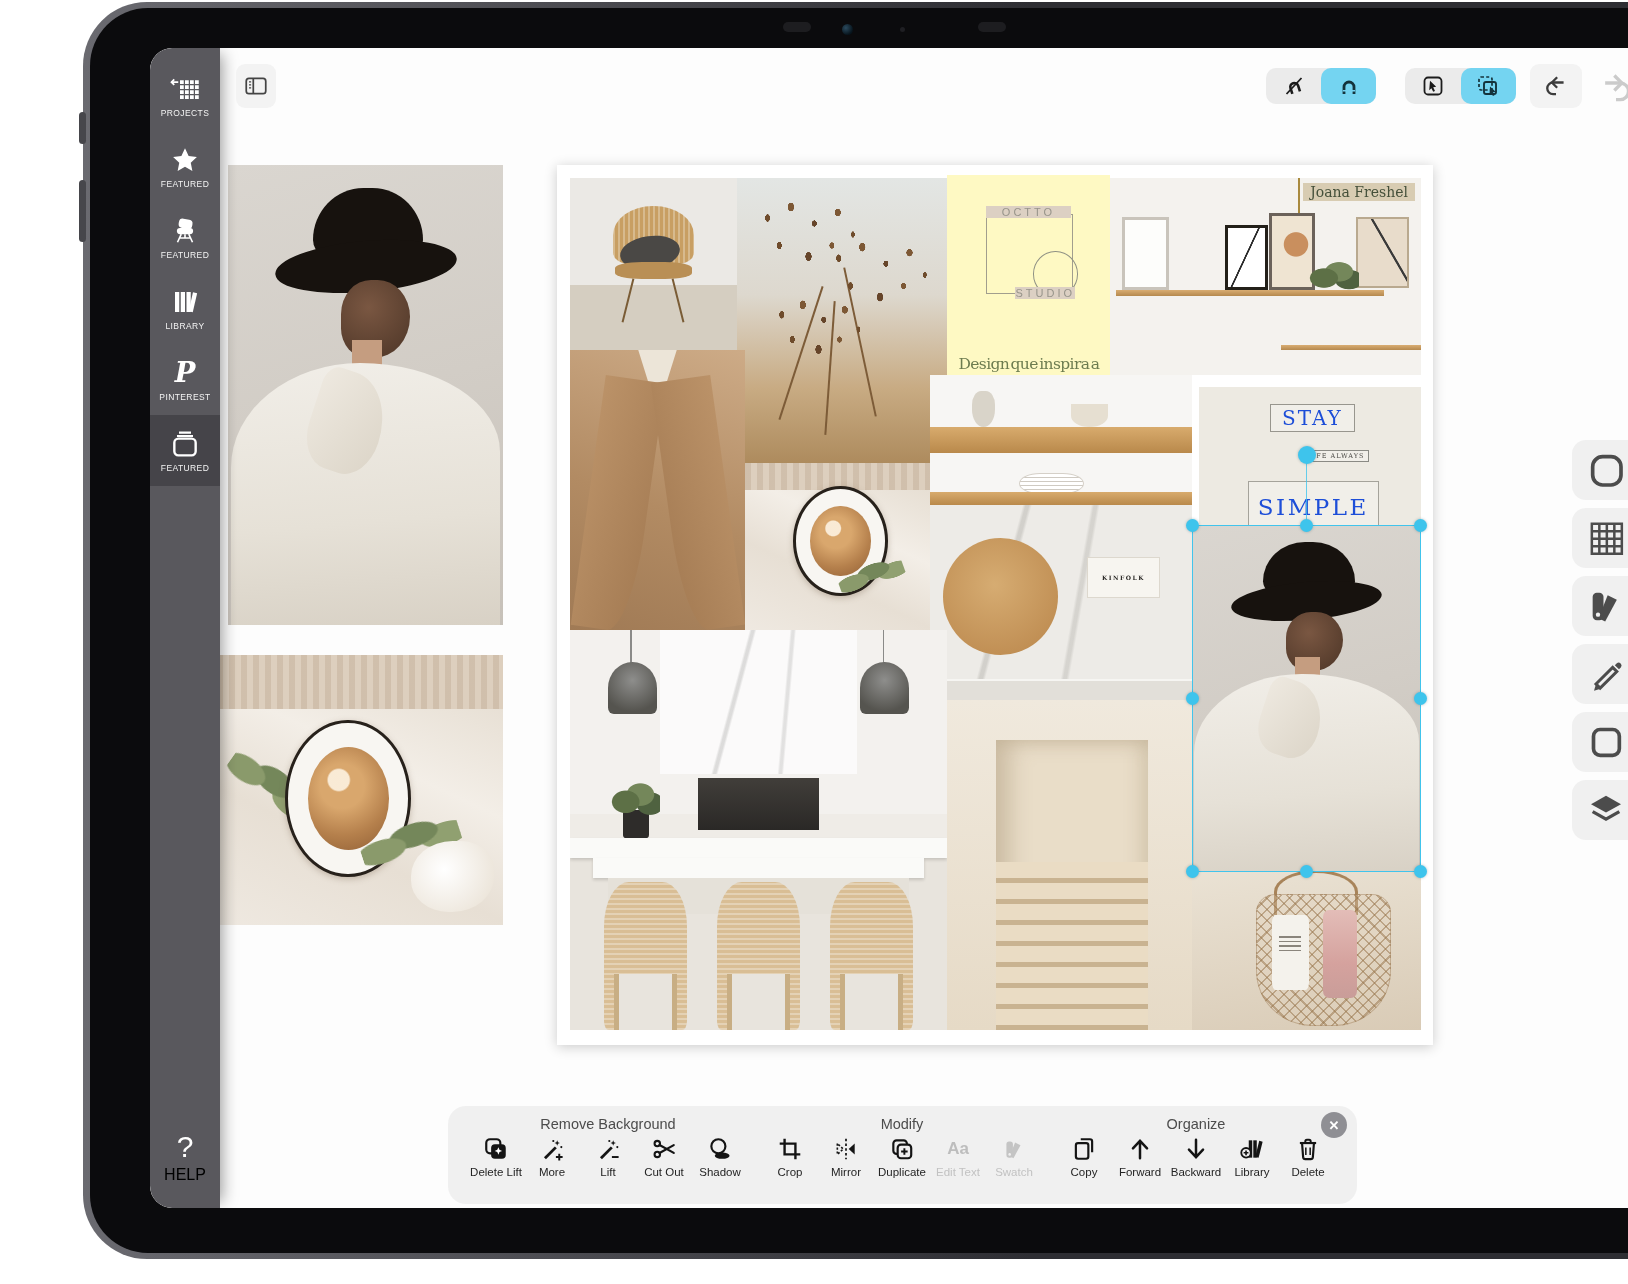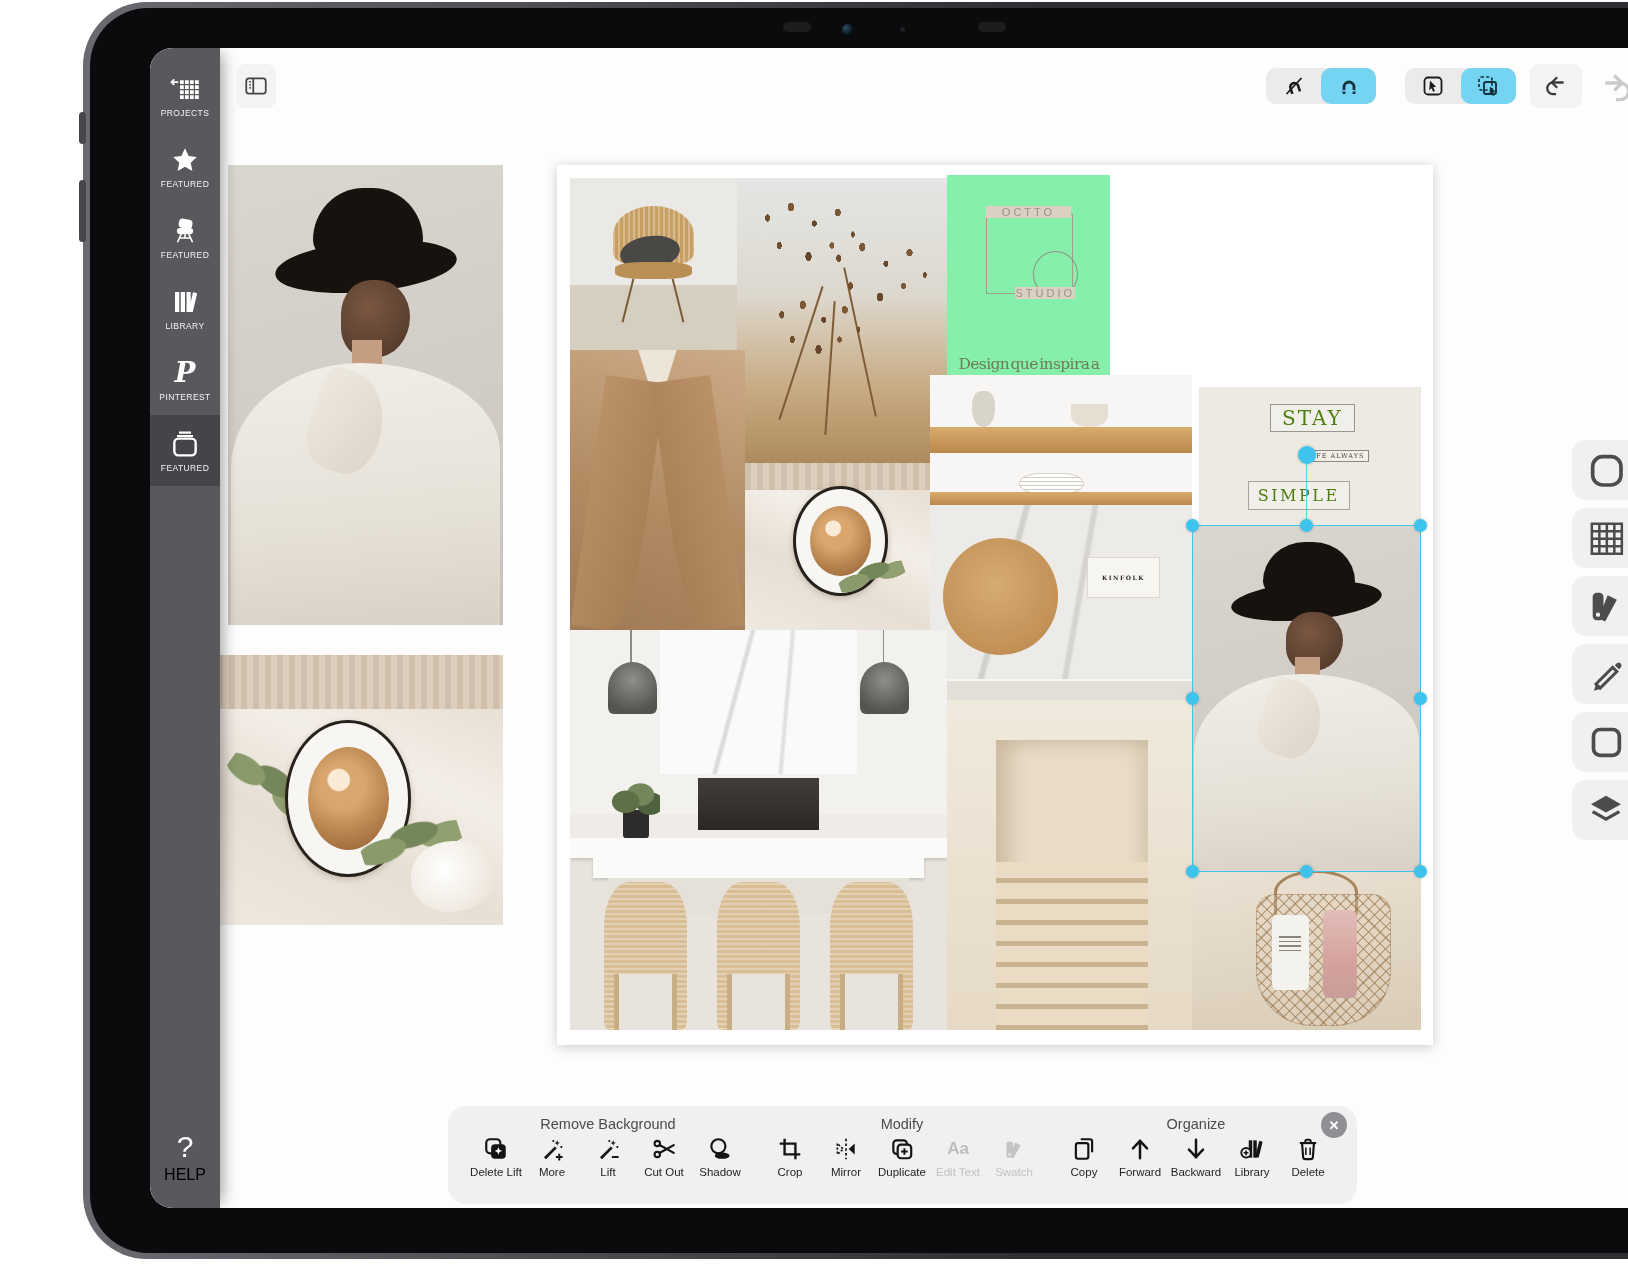--- a/index.html
+++ b/index.html
@@ -88,21 +88,21 @@
     radial-gradient(5px 7px at 35% 10%,#7d5835 60%,transparent 65%),
     radial-gradient(4px 5px at 55% 25%,#66452a 60%,transparent 65%),
     radial-gradient(5px 6px at 75% 15%,#7d5835 60%,transparent 65%),
     radial-gradient(4px 6px at 25% 45%,#6f4c2c 60%,transparent 65%),
     radial-gradient(5px 7px at 50% 55%,#66452a 60%,transparent 65%),
     radial-gradient(4px 5px at 70% 45%,#7d5835 60%,transparent 65%),
     radial-gradient(3px 5px at 88% 35%,#6f4c2c 60%,transparent 65%);}
   .stem{width:2px;background:#7d5c38;}
 
   
-  .ph-octto{background:#86efac;}
+  .ph-octto{background:#fef9c3;}
   .oc-sq{left:24%;top:17%;width:52%;height:34%;border:1px solid #a19e8e;}
   .oc-circ{left:53%;top:33%;width:26%;height:19%;border:1px solid #8f9184;border-radius:50%;}
   .oc-top{left:24%;top:13.5%;width:52%;text-align:center;font-size:11px;letter-spacing:3px;color:#97948a;background:#dcd0c3;}
   .oc-bot{left:42%;top:48.5%;font-size:11px;letter-spacing:3px;color:#97948a;background:#dcd0c3;}
   .oc-tag{left:7%;bottom:6%;width:90%;font-family:"DejaVu Serif",serif;font-size:15.5px;
     letter-spacing:-.6px;color:#6d7c50;word-spacing:-3px;}
 
   
   .ph-shelfart{background:#f4f2ee;}
   .a-shelf{left:2%;top:57%;width:86%;height:3%;background:linear-gradient(#d9ad72,#b5894e);}
@@ -130,24 +130,24 @@
   .marble{background:linear-gradient(105deg,transparent 0 30%,rgba(160,158,152,.35) 31% 32%,transparent 33%),
                     linear-gradient(100deg,transparent 0 55%,rgba(160,158,152,.3) 56% 57%,transparent 58%),#edebe7;}
   .board{border-radius:50%;background:radial-gradient(circle at 45% 40%,#d6ac72,#b9854a);}
   .kbook{background:#f7f5f0;border:1px solid #ddd8ce;display:flex;align-items:center;justify-content:center;}
   .kbook span{font-family:"DejaVu Serif",serif;font-size:6px;letter-spacing:1.5px;color:#2b2926;font-weight:bold;}
   .vase{background:#d9d4c9;border-radius:40% 40% 50% 50%;}
   .counterband{background:#e2dfd9;border-top:2px solid #f6f5f2;}
 
   
   .ph-staycard{background:#edeae2;}
-  .stay-word{font-family:"DejaVu Serif",serif;color:#4d7c0f;border:1px solid #98968e;background:rgba(255,255,255,.25);}
+  .stay-word{font-family:"DejaVu Serif",serif;color:#1d4ed8;border:1px solid #98968e;background:rgba(255,255,255,.25);}
   .stay1{left:32%;top:12%;font-size:20px;letter-spacing:2px;padding:1px 11px;}
   .stay2{left:47%;top:46%;font-size:6.5px;letter-spacing:1px;padding:1px 3px;border-color:#8a8a84;color:#4c4b47;}
-  .stay3{left:22%;top:68%;font-size:16px;letter-spacing:2.5px;padding:4px 9px;border-color:#a5a39b;}
+  .stay3{left:22%;top:68%;font-size:23px;letter-spacing:2.5px;padding:12px 9px;border-color:#a5a39b;}
 
   
   .ph-stairs{background:linear-gradient(#f0e9dd,#e6dac6);}
   .opening{left:20%;top:12%;width:62%;height:88%;background:#e9ddc8;
     box-shadow:inset 14px 0 22px rgba(130,105,70,.28),inset -10px 0 16px rgba(130,105,70,.15);}
   .steps{left:0;bottom:0;width:100%;height:58%;
     background:repeating-linear-gradient(180deg,#eadcc4 0 16px,#c9b391 16px 21px);}
 
   
   .ph-island{background:linear-gradient(#f3f1ee 0 46%,#efece7 46% 52%,#e8e4dd 52%);}
@@ -259,20 +259,32 @@
         </div>
 
         <div class="tile ph-octto" style="left:390px;top:10px;width:163px;height:230px;">
           <div class="shape oc-sq"></div>
           <div class="shape oc-circ"></div>
           <div class="shape oc-top">OCTTO</div>
           <div class="shape oc-bot">STUDIO</div>
           <div class="shape oc-tag">Design que inspira a vida</div>
         </div>
 
+        <div class="tile ph-shelfart" style="left:553px;top:13px;width:311px;height:197px;">
+          <div class="joana">Joana Freshel</div>
+          <div class="shape a-cord" style="left:60.5%;top:0;height:22%;"></div>
+          <div class="shape a-pendant" style="left:57.5%;top:21%;width:7%;height:12%;"></div>
+          <div class="shape fr" style="left:4%;top:20%;width:13%;height:34%;border-color:#c9c4bb;"></div>
+          <div class="shape fr" style="left:37%;top:24%;width:12%;height:30%;background:linear-gradient(115deg,#fff 46%,#2a2a2a 47% 49%,#fff 50%);"></div>
+          <div class="shape fr" style="left:51%;top:18%;width:13%;height:36%;background:radial-gradient(circle at 60% 40%,#c98f5e 0 24%,#efe4d2 26%);border-color:#6b625a;"></div>
+          <div class="shape fr" style="left:79%;top:20%;width:16%;height:34%;background:linear-gradient(60deg,#e8dccb 58%,#3a3a3a 59% 61%,#e8dccb 62%);border:2px solid #b9a98f;"></div>
+          <div class="shape a-plant" style="left:64%;top:42%;width:16%;height:16%;"></div>
+          <div class="shape a-shelf"></div>
+          <div class="shape a-shelf2"></div>
+        </div>
 
         <div class="tile ph-coat" style="left:13px;top:185px;width:175px;height:280px;">
           <div class="shape neckskin"></div>
           <div class="shape vshirt"></div>
           <div class="shape lapL"></div>
           <div class="shape lapR"></div>
         </div>
 
         <div class="tile ph-coffee" style="left:188px;top:298px;width:185px;height:167px;">
           <div class="shape blanket" style="height:16%;"></div>

